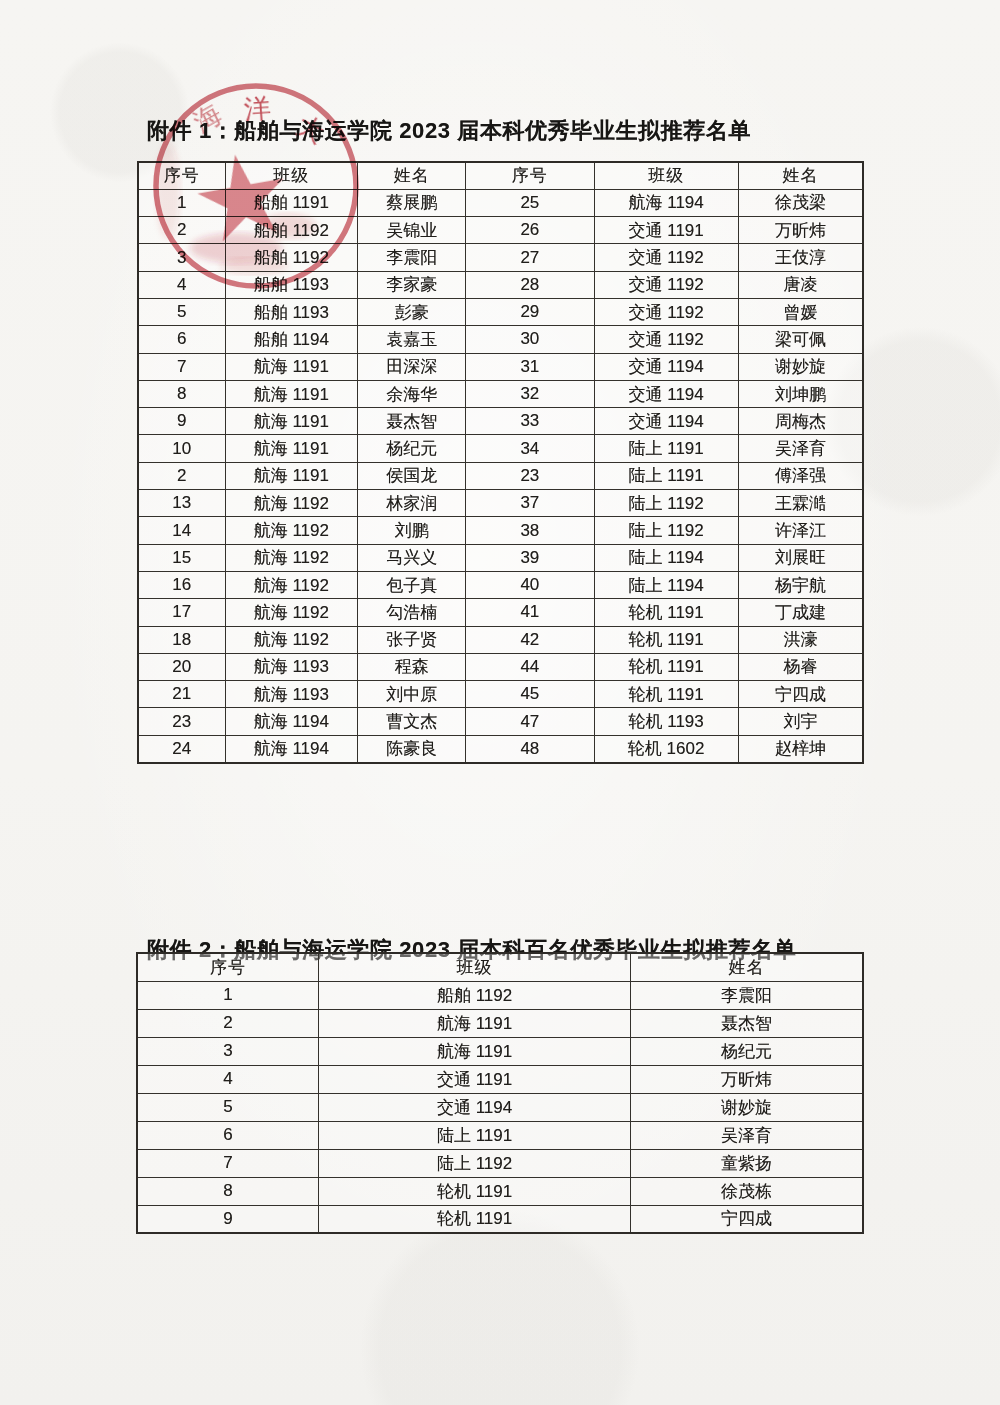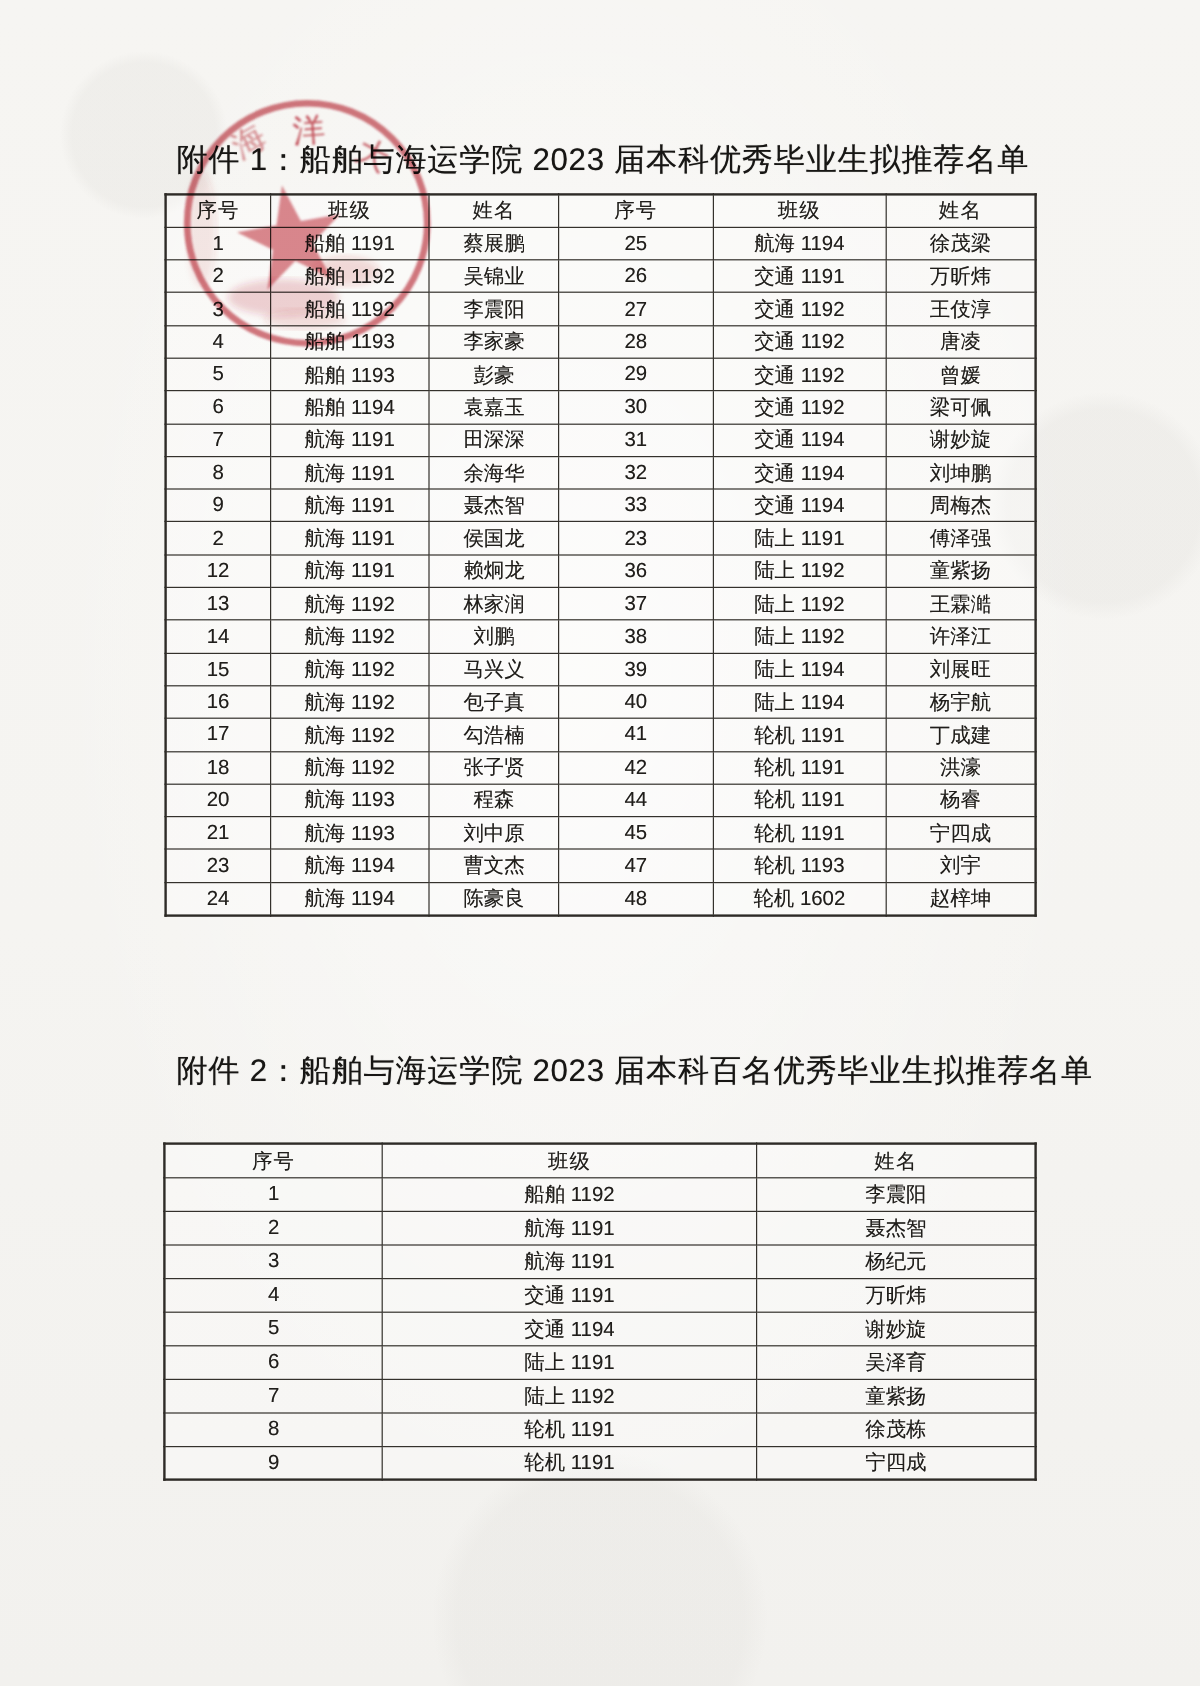--- a/index.html
+++ b/index.html
@@ -18,29 +18,29 @@
   
   .page::before{
     content:"";position:absolute;inset:0;pointer-events:none;
     background:
       radial-gradient(circle at 12% 8%, rgba(120,115,105,0.05) 0 60px, transparent 70px),
       radial-gradient(circle at 92% 30%, rgba(120,115,105,0.05) 0 80px, transparent 95px),
       radial-gradient(circle at 50% 96%, rgba(120,115,105,0.04) 0 120px, transparent 140px);
   }
   .doc-title{
     position:absolute;
-    font-weight:400;
-    font-size:26px;
+    font-weight:700;
+    font-size:22px;
     letter-spacing:0.6px;
     white-space:nowrap;
     color:#171614;
     text-shadow:0 0 0.6px rgba(25,23,20,0.55);
   }
   .title-1{left:147px;top:116px;}
-  .title-2{left:147px;top:875px;}
+  .title-2{left:147px;top:935px;}
   table.scan-table{
     position:absolute;
     border-collapse:collapse;
     table-layout:fixed;
     background:rgba(255,255,255,0.35);
   }
   table.scan-table th, table.scan-table td{
     border:1.6px solid #34312c;
     text-align:center;
     vertical-align:middle;
@@ -179,34 +179,34 @@
         </tr>
         <tr>
           <td>9</td>
           <td>航海 1191</td>
           <td>聂杰智</td>
           <td>33</td>
           <td>交通 1194</td>
           <td>周梅杰</td>
         </tr>
         <tr>
+          <td>10</td>
+          <td>航海 1191</td>
+          <td>杨纪元</td>
+          <td>34</td>
+          <td>陆上 1191</td>
+          <td>吴泽育</td>
+        </tr>
+        <tr>
           <td>2</td>
           <td>航海 1191</td>
           <td>侯国龙</td>
           <td>23</td>
           <td>陆上 1191</td>
           <td>傅泽强</td>
-        </tr>
-        <tr>
-          <td>12</td>
-          <td>航海 1191</td>
-          <td>赖炯龙</td>
-          <td>36</td>
-          <td>陆上 1192</td>
-          <td>童紫扬</td>
         </tr>
         <tr>
           <td>13</td>
           <td>航海 1192</td>
           <td>林家润</td>
           <td>37</td>
           <td>陆上 1192</td>
           <td>王霖澔</td>
         </tr>
         <tr>

